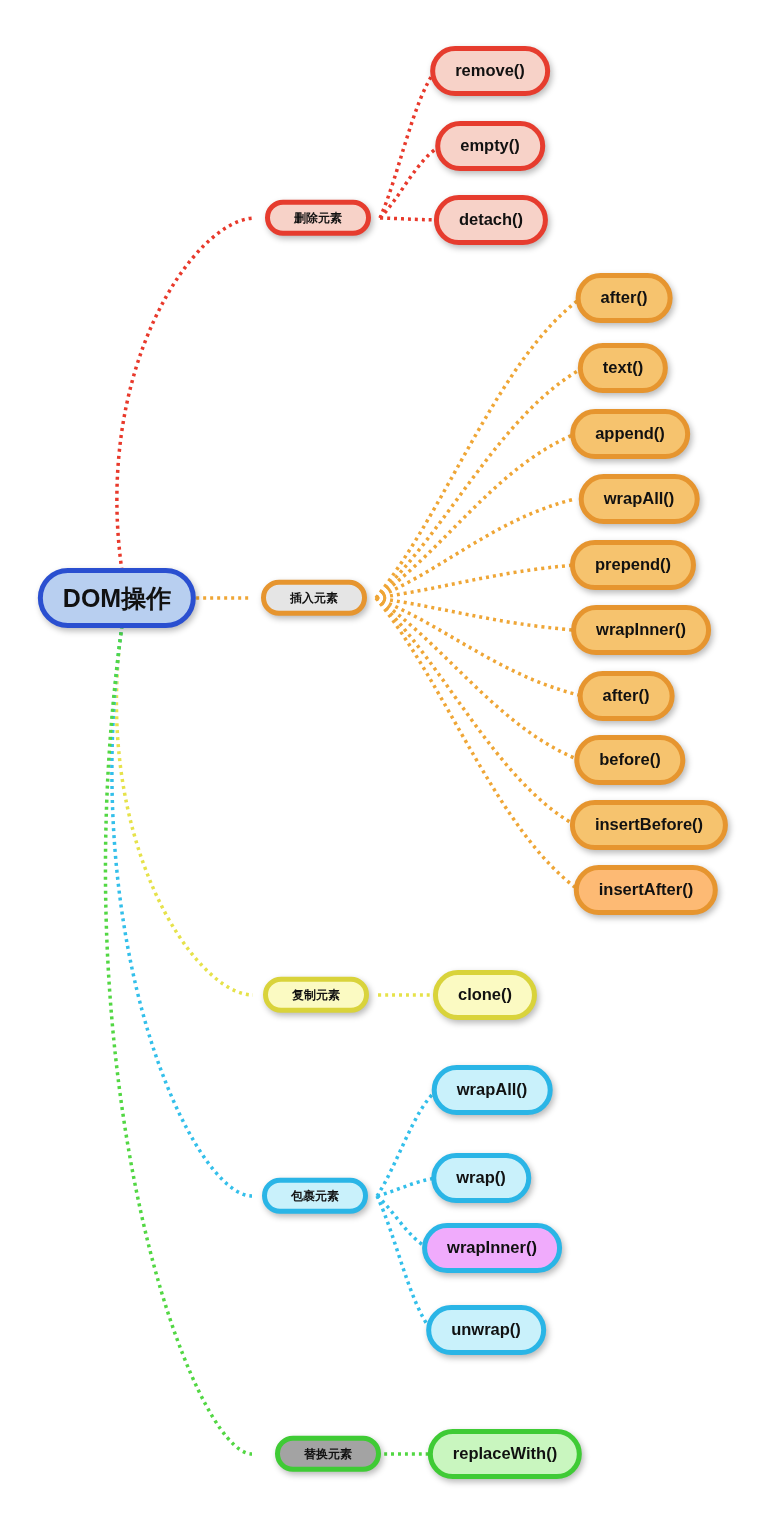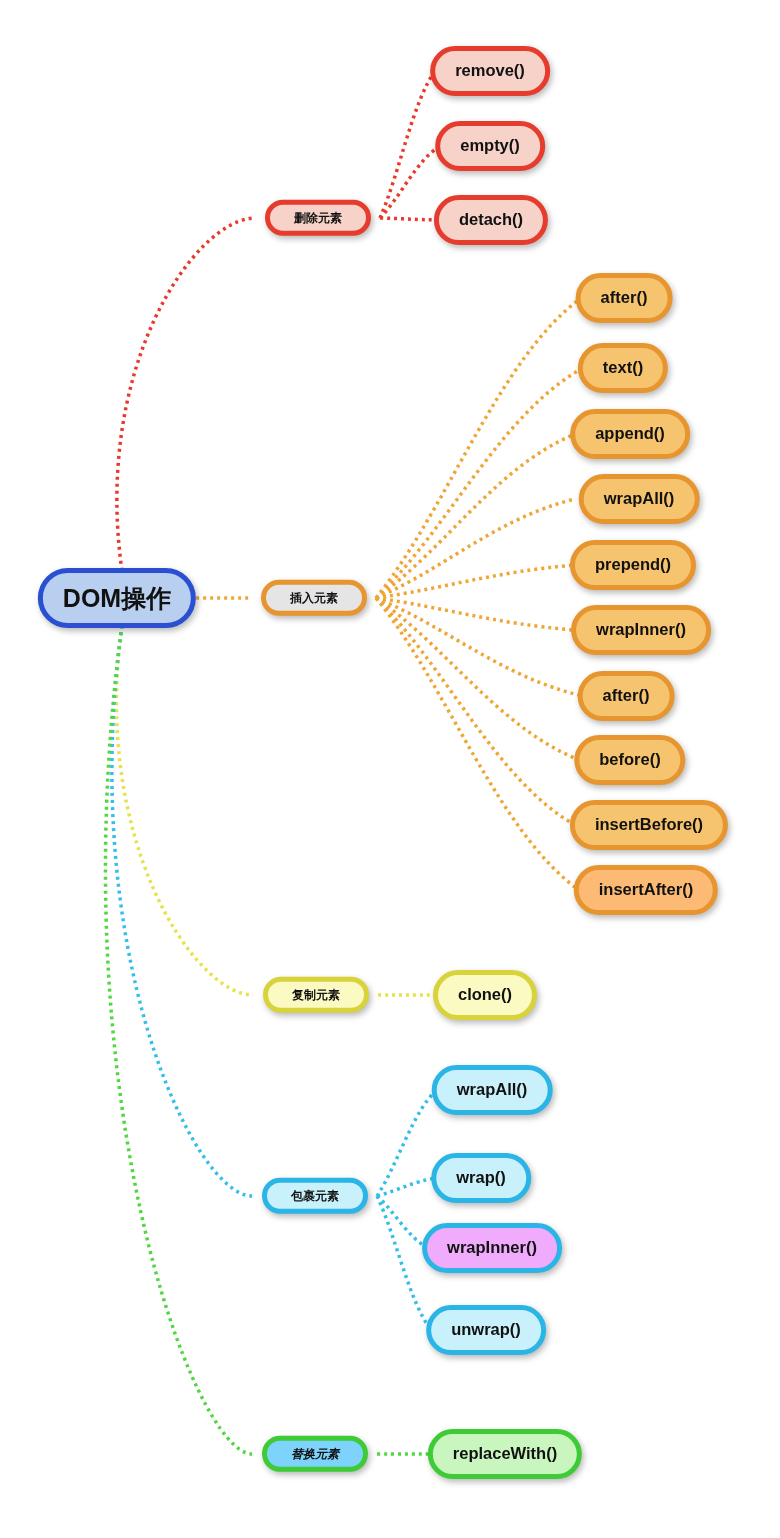--- a/index.html
+++ b/index.html
@@ -93,15 +93,15 @@
     <div class="node leaf" style="left: 630px; top: 760px; border-color: rgb(230, 149, 47); background: rgb(246, 195, 110);">before()</div>
     <div class="node leaf" style="left: 649px; top: 825px; border-color: rgb(230, 149, 47); background: rgb(246, 195, 110);">insertBefore()</div>
     <div class="node leaf" style="left: 646px; top: 890px; border-color: rgb(230, 149, 47); background: #fdba74;">insertAfter()</div>
     <div class="node branch" style="left: 316px; top: 995px; border-color: rgb(217, 211, 59); background: rgb(251, 250, 194);">复制元素</div>
     <div class="node leaf" style="left: 485px; top: 995px; border-color: rgb(217, 211, 59); background: rgb(251, 250, 194);">clone()</div>
     <div class="node branch" style="left: 315px; top: 1196px; border-color: rgb(42, 181, 230); background: rgb(201, 241, 251);">包裹元素</div>
     <div class="node leaf" style="left: 492px; top: 1090px; border-color: rgb(42, 181, 230); background: rgb(201, 241, 251);">wrapAll()</div>
     <div class="node leaf" style="left: 481px; top: 1178px; border-color: rgb(42, 181, 230); background: rgb(201, 241, 251); text-align: center;">wrap()</div>
     <div class="node leaf" style="left: 492px; top: 1248px; border-color: rgb(42, 181, 230); background: #f0abfc;">wrapInner()</div>
     <div class="node leaf" style="left: 486px; top: 1330px; border-color: rgb(42, 181, 230); background: rgb(201, 241, 251);">unwrap()</div>
-    <div class="node branch" style="left: 315px; top: 1454px; border-color: rgb(63, 203, 53); background: #7dd3fc; font-style: italic;">替换元素</div>
+    <div class="node branch" style="left: 328px; top: 1454px; border-color: rgb(63, 203, 53); background: #a3a3a3;">替换元素</div>
     <div class="node leaf" style="left: 505px; top: 1454px; border-color: rgb(63, 203, 53); background: rgb(201, 246, 191);">replaceWith()</div>
   </div>
 
 </body></html>

